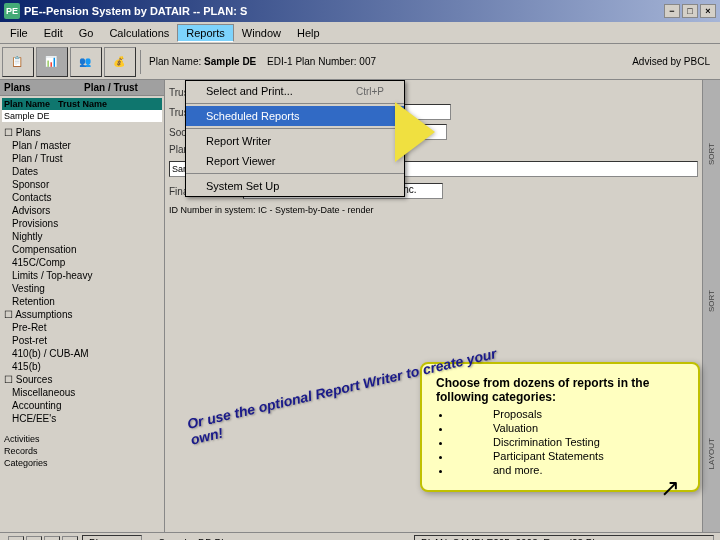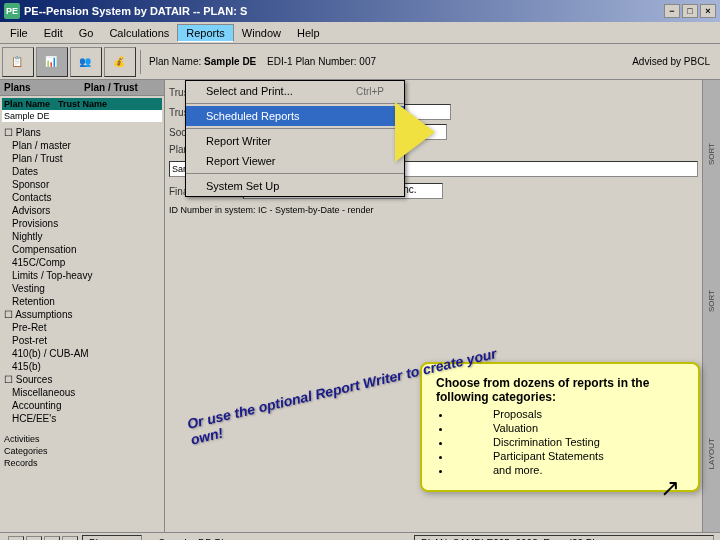--- a/index.html
+++ b/index.html
@@ -450,22 +450,22 @@
         <div class="tree-item">☐ Sources</div>
         <div class="tree-group">
           <div class="tree-item">Miscellaneous</div>
           <div class="tree-item">Accounting</div>
           <div class="tree-item">HCE/EE's</div>
         </div>
       </div>
 
       <div style="margin-top:8px; font-size:9px;">
         <div class="tree-item">Activities</div>
+        <div class="tree-item">Records</div>
         <div class="tree-item">Categories</div>
-        <div class="tree-item">Records</div>
       </div>
     </div>
   </div>
 
   <div class="content-pane">
 
     <div class="inner-content">
       <div class="form-row">
         <span class="form-label">Trust Name</span>
         <div class="form-input">Sample DE</div>

